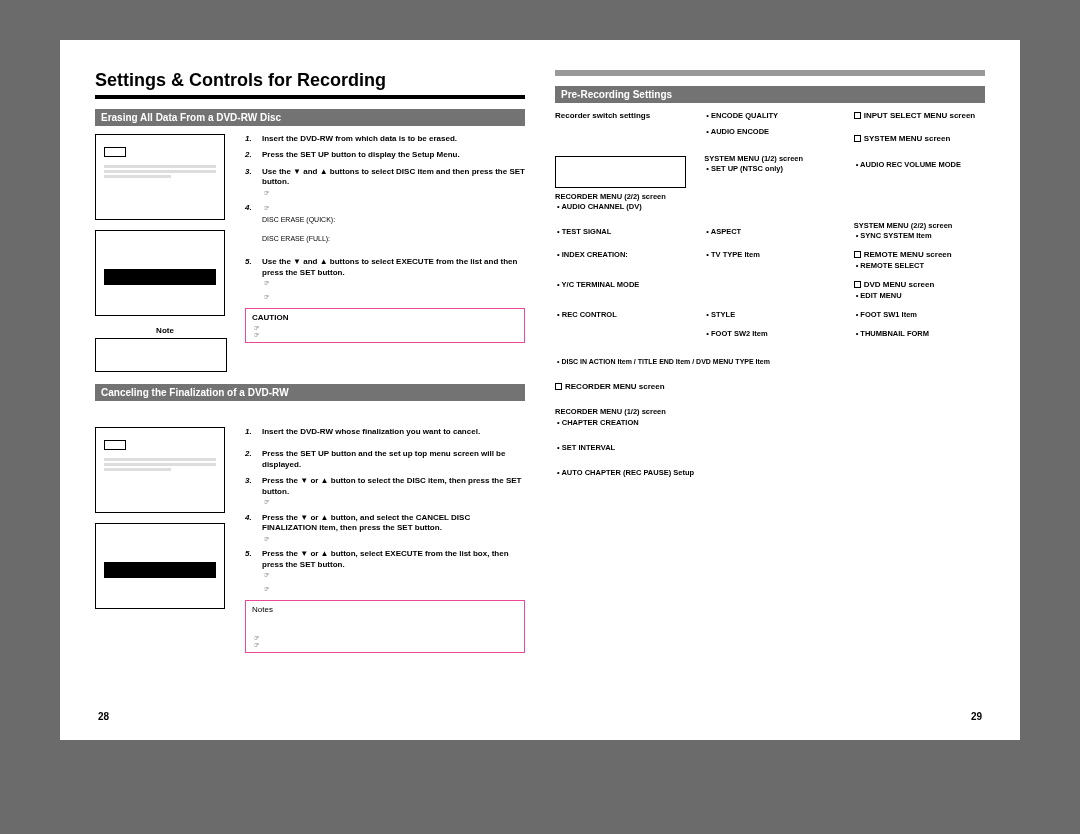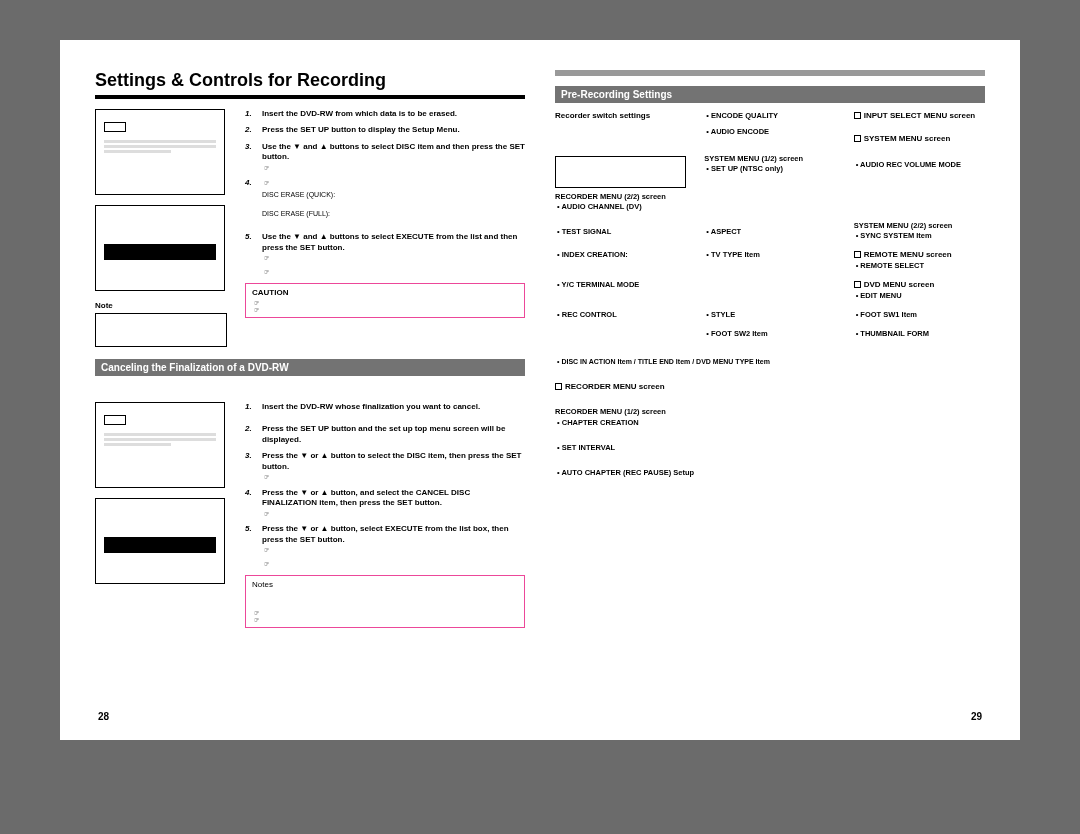--- a/index.html
+++ b/index.html
@@ -41,21 +41,21 @@
     font-size: 10px;
     font-weight: bold;
     padding: 3px 6px;
     margin-bottom: 8px;
   }
   .section-row {
     display: flex;
     gap: 10px;
     margin-bottom: 12px;
   }
-  .thumb-col { width: 140px; flex-shrink: 0; }
+  .thumb-col { width: 140px; flex-shrink: 0; text-align: center; }
   .thumb {
     border: 1px solid #000;
     width: 130px;
     height: 86px;
     margin-bottom: 10px;
     padding: 6px;
     position: relative;
     background: #fff;
   }
   .thumb .bar-top {
@@ -117,20 +117,21 @@
   .sp { height: 6px; }
 </style>
 </head>
 <body>
 
 <div class="page">
 
   <div class="col">
     <div class="main-title">Settings &amp; Controls for Recording</div>
 
+    <div class="section-header">Erasing All Data From a DVD-RW Disc</div>
 
     <div class="section-row">
       <div class="thumb-col">
         <div class="thumb">
           <div class="bar-top"></div>
           <div class="text-area">
             <div class="line"></div>
               <div class="line"></div>
               <div class="line short"></div>
           </div>

